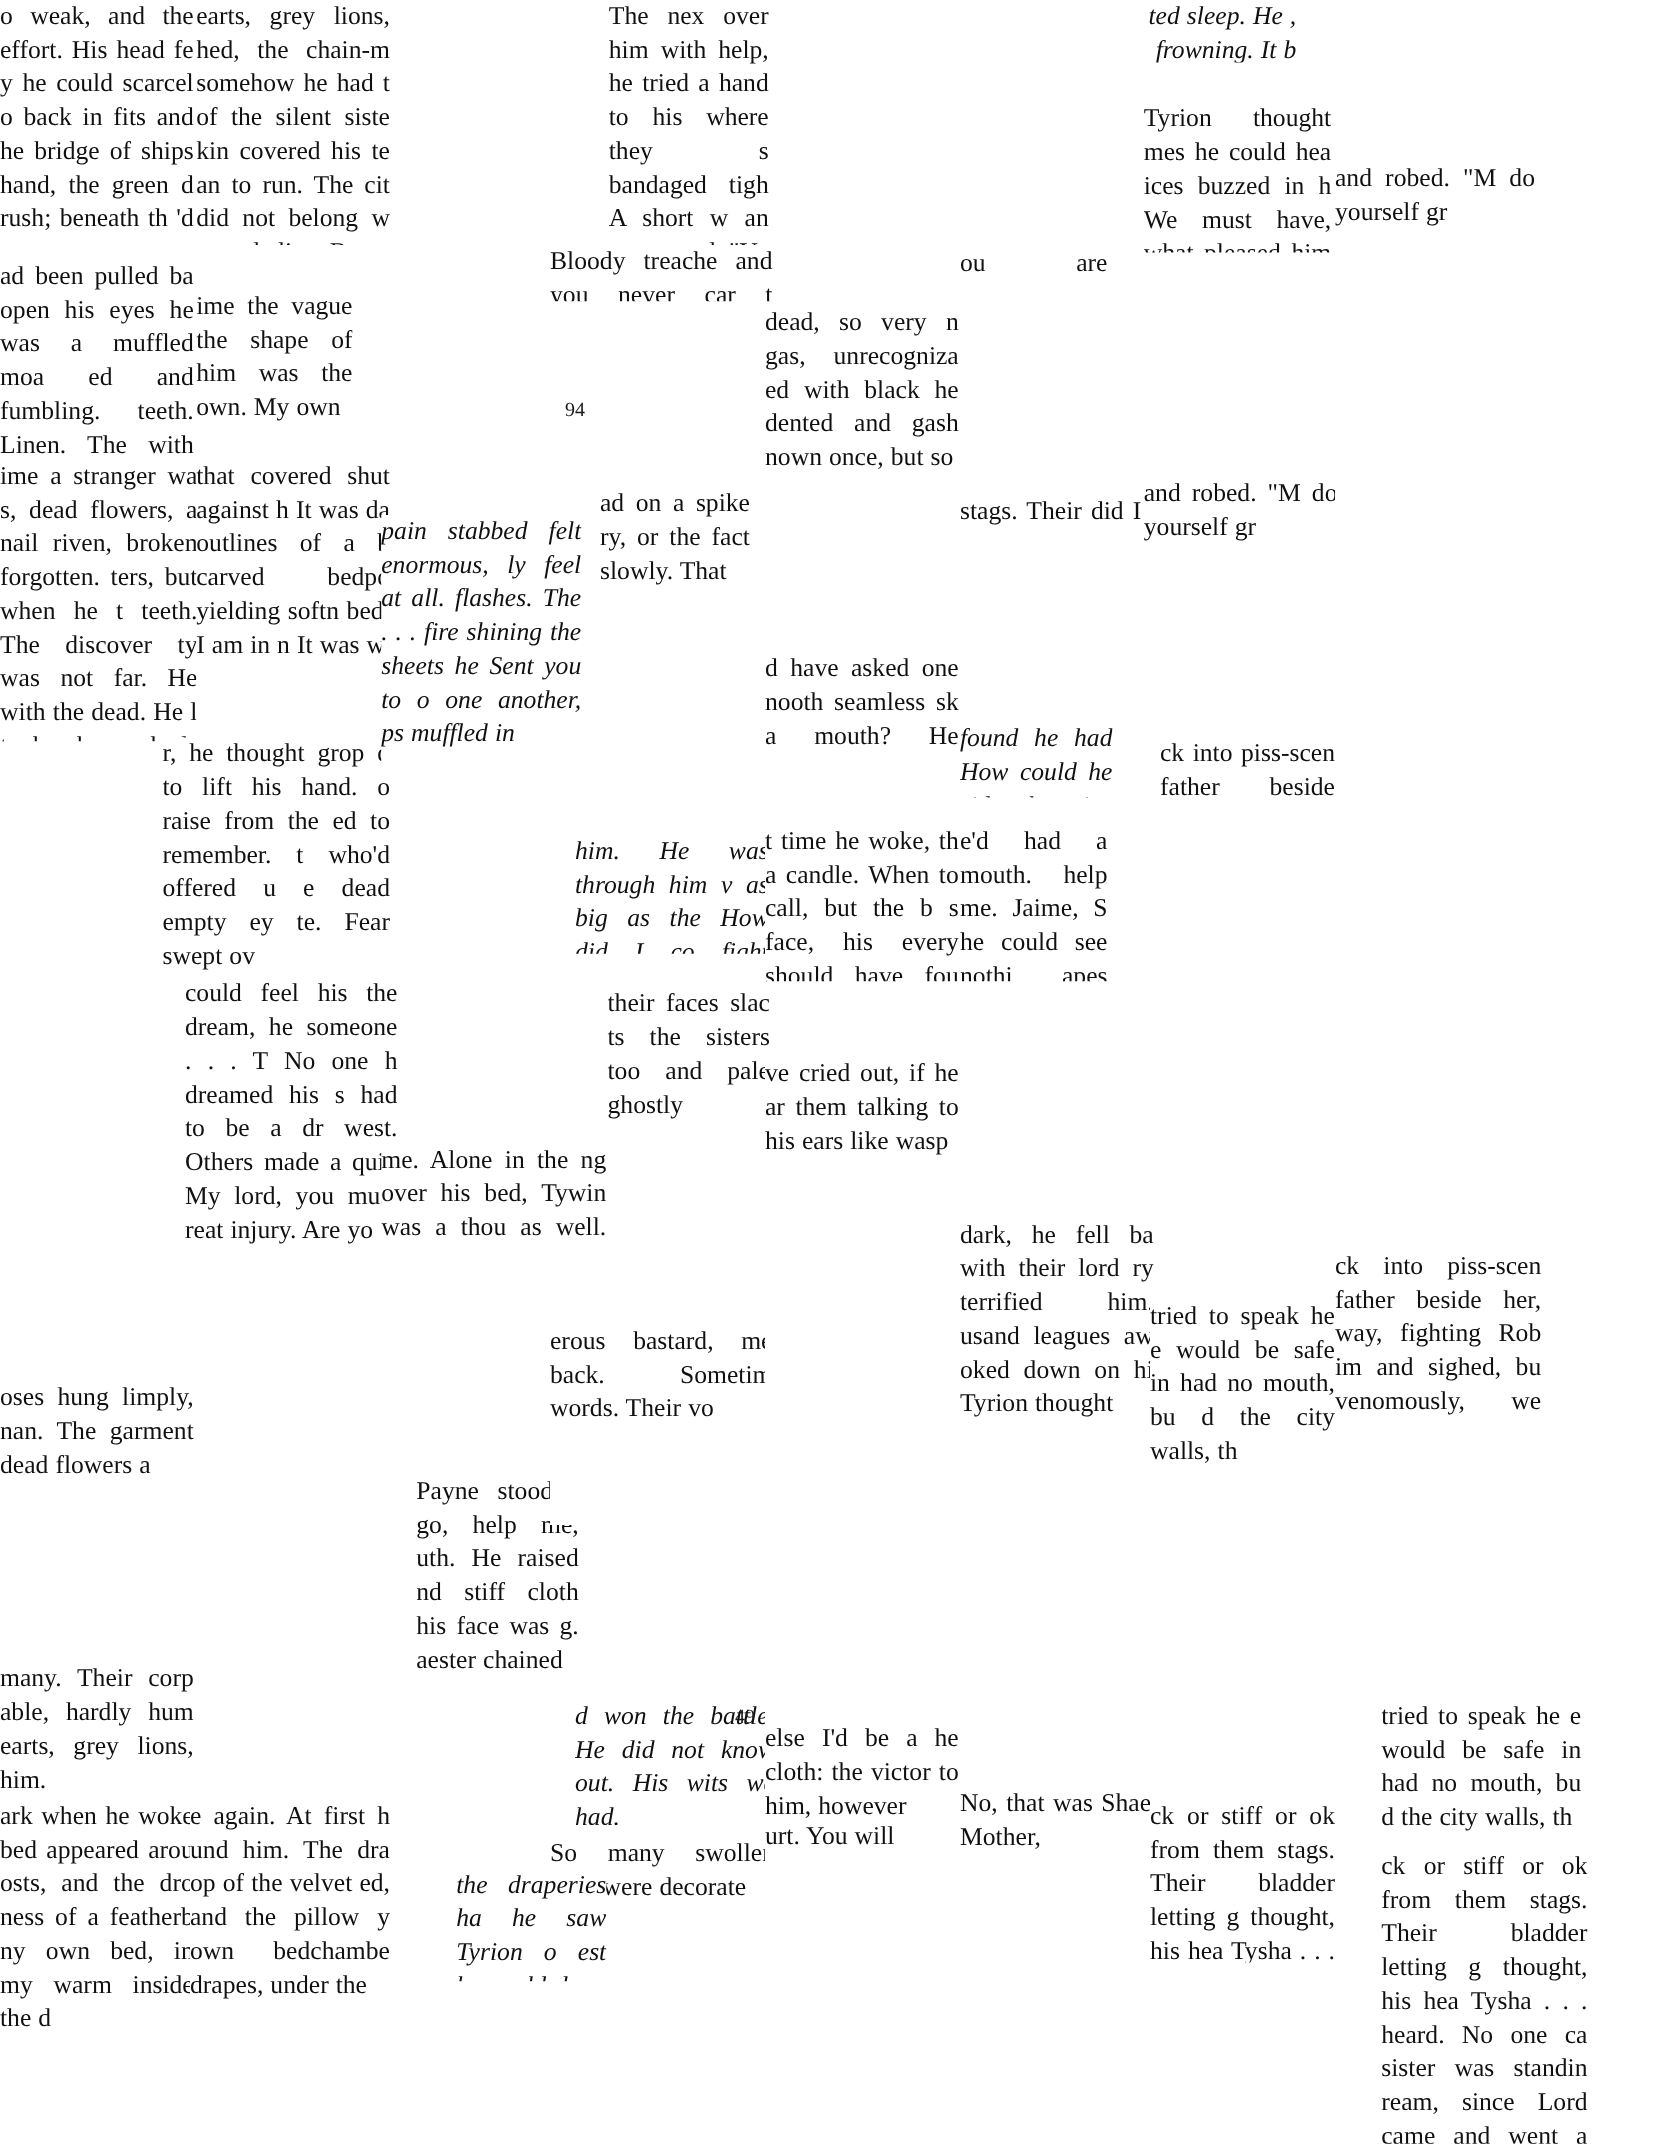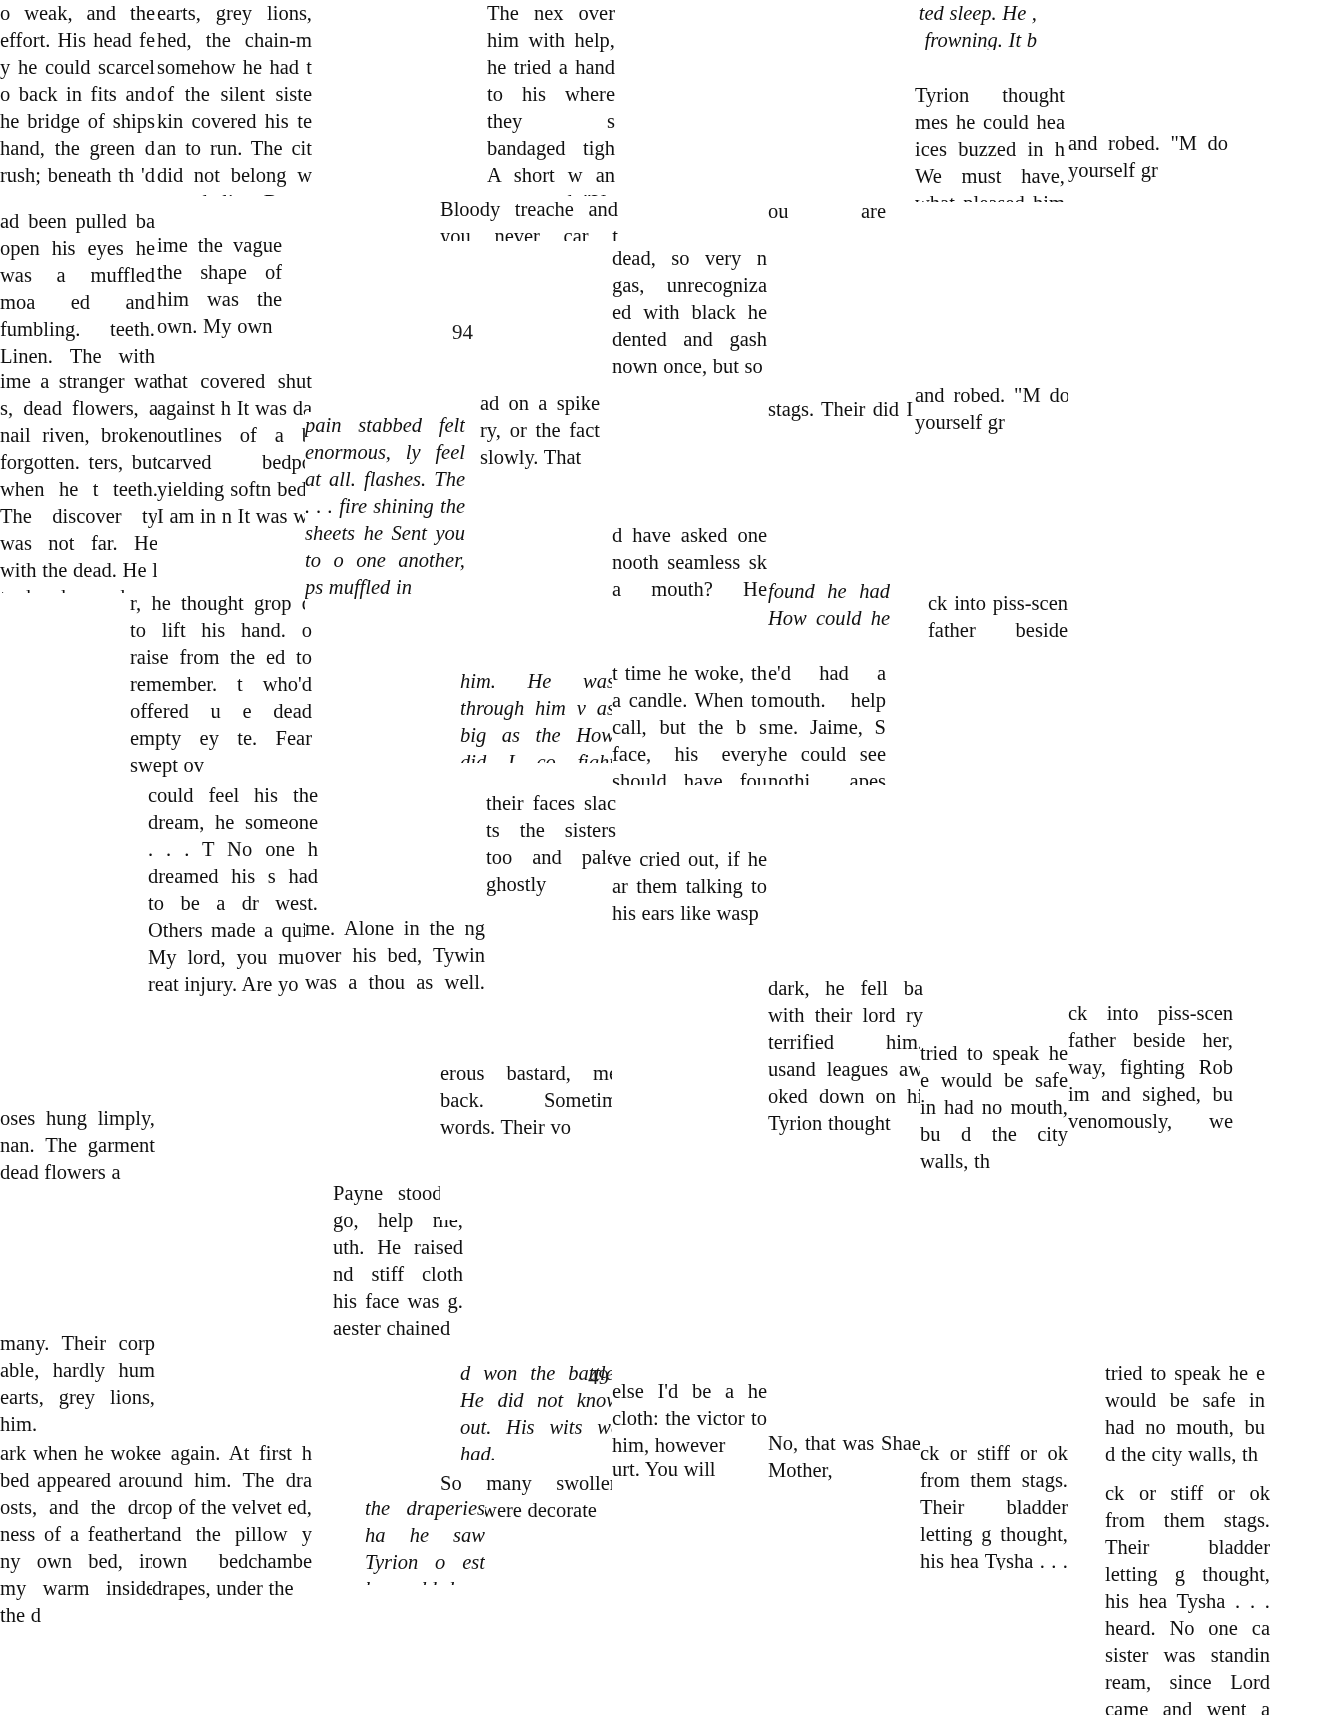--- a/index.html
+++ b/index.html
@@ -27,21 +27,21 @@
     color: #101010;
     white-space: normal;
     word-spacing: 0.5px;
   }
   .frag p {
     margin: 0;
   }
   .it { font-style: italic; }
   .pagenum {
     position: absolute;
-    font-size: 21px;
+    font-size: 16px;
     color: #1a1a1a;
     font-family: "Liberation Serif", serif;
   }
 </style>
 </head>
 <body>
 
 <div class="frag" style="left:0px; top:0px; width:155px; height:190px;">
   <p>o weak, and the effort. His head fe y he could scarcel o back in fits and he bridge of ships hand, the green d rush; beneath th 'd had a mouth </p>
 </div>

